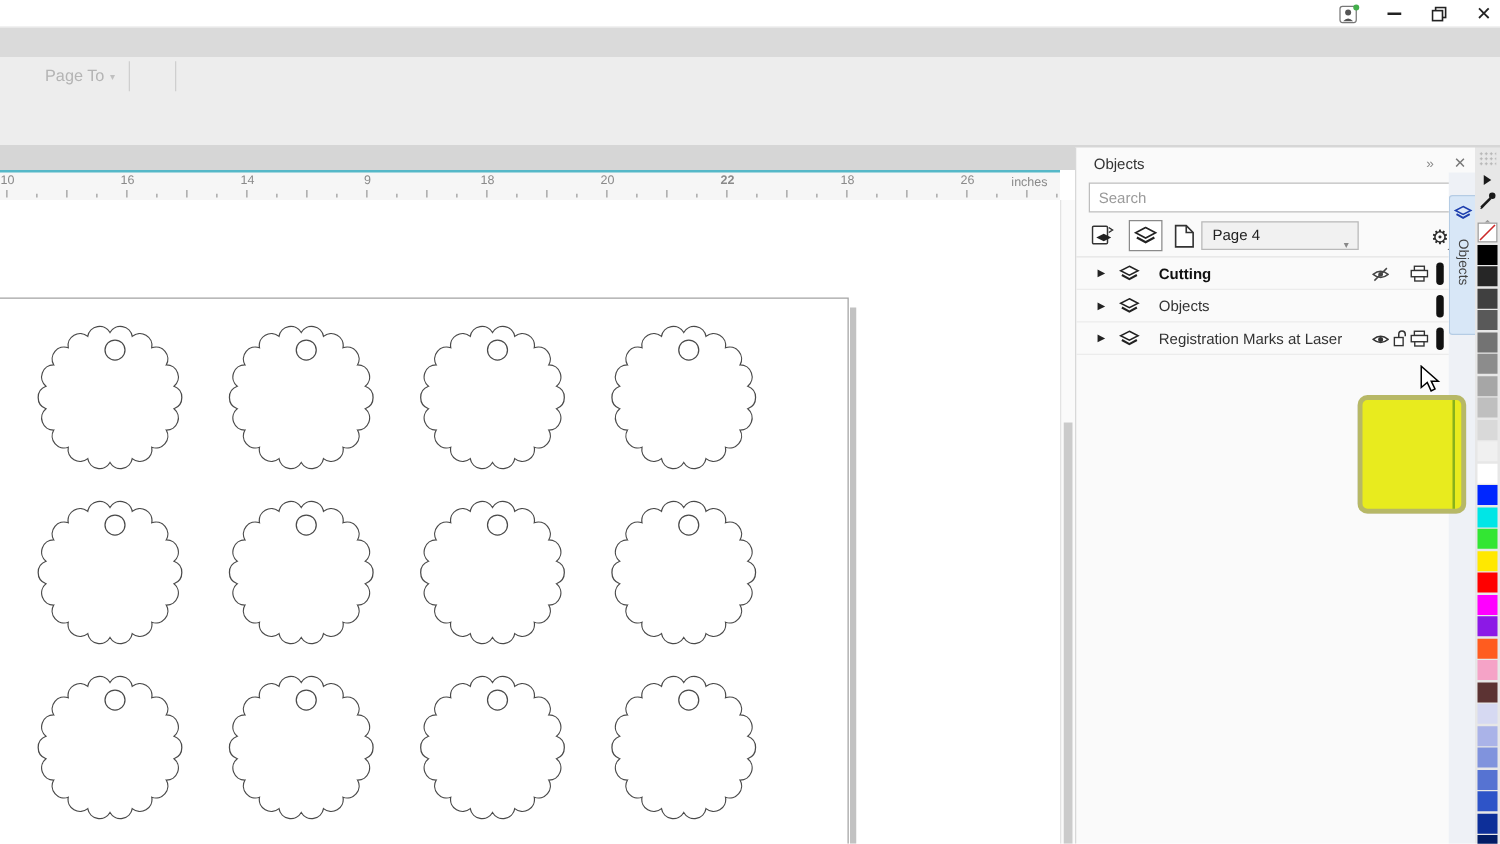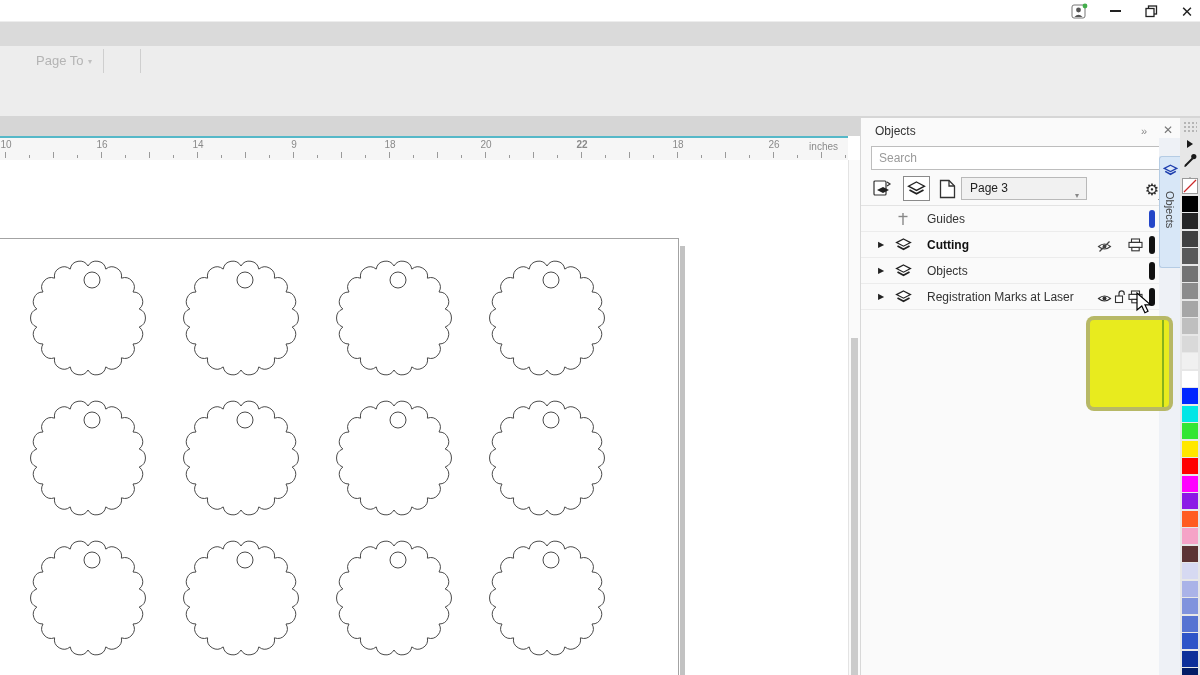--- a/index.html
+++ b/index.html
@@ -295,44 +295,34 @@
         <path d="M2.5 9 L9.5 12.8 L16.5 9" fill="none" stroke="#222" stroke-width="1.8"></path>
       </svg>
     </span>
     <span id="ico-page">
       <svg width="17" height="20" viewBox="0 0 17 20">
         <path d="M1.5 1.5 H10 L15.5 7 V18.5 H1.5 Z" fill="#fff" stroke="#333" stroke-width="1.3"></path>
         <path d="M10 1.5 V7 H15.5" fill="none" stroke="#333" stroke-width="1.3"></path>
       </svg>
     </span>
     <div id="page-select">
-      <span>Page 3</span>
+      <span>Page 4</span>
       <span class="dd-arrow">▾</span>
     </div>
     <span class="tb-btn" id="panel-gear" style="background:transparent;border:none;">
       <span class="gear">⚙</span>
       <span class="corner-tri"></span>
     </span>
   </div>
   <div id="rows-divider"></div>
 
   <div id="layer-list">
 
     <div id="callout" style="background: rgb(232, 235, 30); border-color: rgba(150, 150, 150, 0.6);"></div>
 
-    <div class="layer-row">
-      <span class="l-ico" style="left:36px;">
-        <svg width="12" height="14" viewBox="0 0 12 14">
-          <line x1="6" y1="1" x2="6" y2="13" stroke="#888" stroke-width="1.4"></line>
-          <line x1="1.5" y1="4.5" x2="10.5" y2="4.5" stroke="#888" stroke-width="1.4"></line>
-        </svg>
-      </span>
-      <span class="l-name">Guides</span>
-      <span class="l-pill" style="background:#2446c8;"></span>
-    </div>
 
     <div class="layer-row">
       <span class="l-arrow">▶</span>
       <span class="l-ico">
         <svg width="17" height="14" viewBox="0 0 17 14">
           <path d="M8.5 1 L15.5 4.6 L8.5 8.2 L1.5 4.6 Z" fill="#fff" stroke="#222" stroke-width="1.2"></path>
           <path d="M2.5 8 L8.5 11.3 L14.5 8" fill="none" stroke="#222" stroke-width="1.7"></path>
         </svg>
       </span>
       <span class="l-name bold">Cutting</span>

